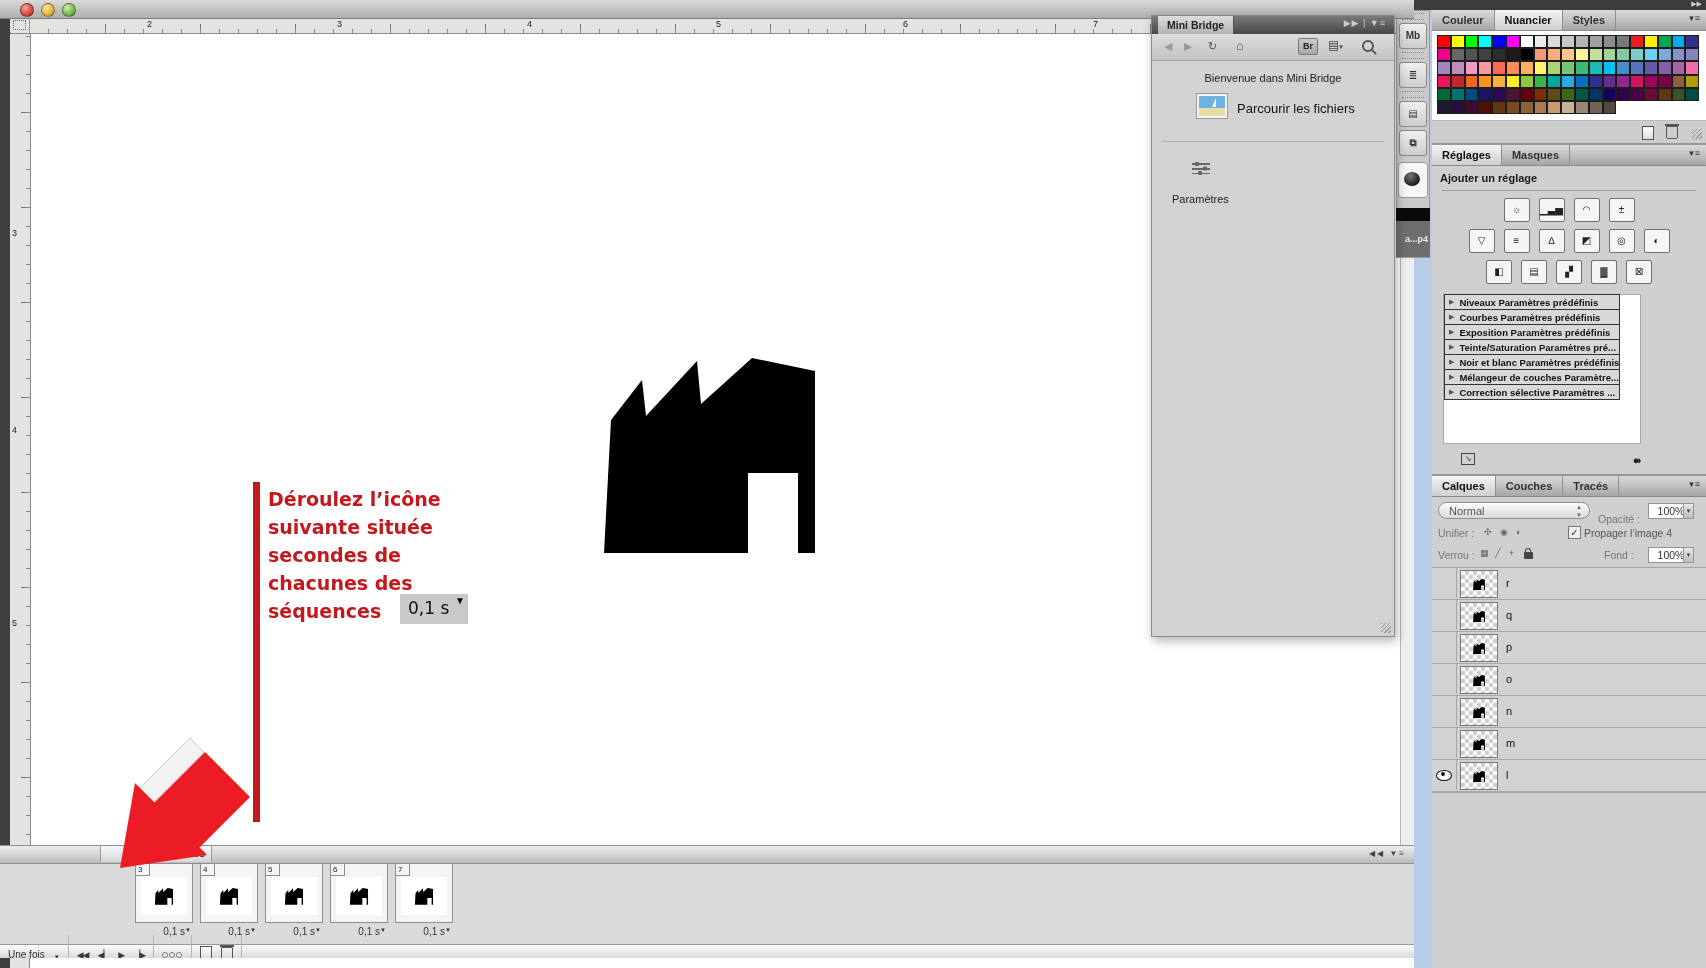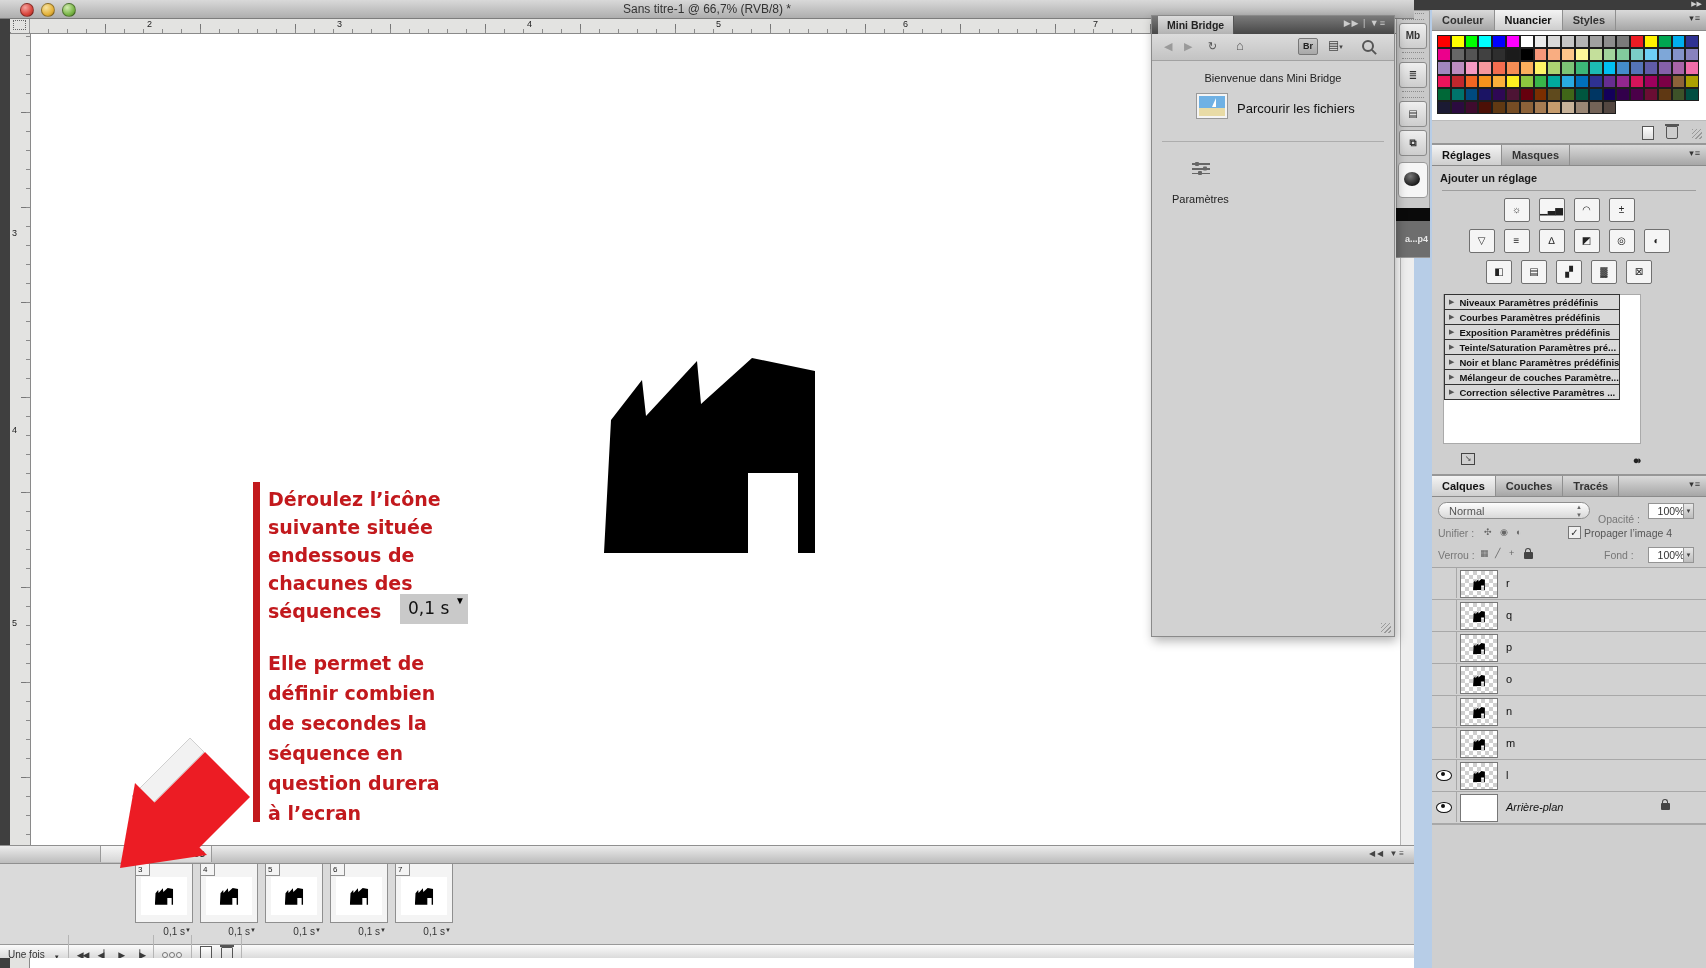--- a/index.html
+++ b/index.html
@@ -216,21 +216,20 @@
     <path d="M2 195 L9 62 L40 22 L44 58 L95 3 L99 46 L150 0 L213 13 L213 195 L196 195 L196 115 L146 115 L146 195 Z"></path>
   </symbol>
 </svg>
 
 <div id="app">
 
   <div class="titlebar">
     <span class="tl red"></span>
     <span class="tl yel"></span>
     <span class="tl grn"></span>
-    <div class="ttext">Sans titre-1 @ 66,7% (RVB/8) *</div>
   </div>
 
   <div class="darkstrip"></div>
   <div class="canvas"></div>
   <div class="vscroll"></div>
   <div class="bluestrip"></div>
   <div class="hruler">
 
   <span class="rnum">2</span>
       <span class="rnum">3</span>
@@ -249,37 +248,28 @@
   <div class="corner"></div>
 
   <svg class="factory" width="215" height="197">
     <use href="#factory" fill="#000"></use>
   </svg>
   <div class="redbar" style="color: rgb(194, 25, 29); background: rgb(194, 25, 29);"></div>
   <div class="redpara p1" style="color: rgb(194, 25, 29);">
 
   <div class="rline">Déroulez l’icône</div>
       <div class="rline">suivante située</div>
-      <div class="rline">endessous de</div>
+      <div class="rline">secondes de</div>
       <div class="rline">chacunes des</div>
       <div class="rline">séquences</div>
     </div>
   <div class="badge">
     <span class="bt">0,1 s</span>
     <span class="tri">▼</span>
   </div>
-  <div class="redpara p2" style="color: rgb(194, 25, 29);">
-
-  <div class="rline">Elle permet de</div>
-      <div class="rline">définir combien</div>
-      <div class="rline">de secondes la</div>
-      <div class="rline">séquence en</div>
-      <div class="rline">question durera</div>
-      <div class="rline">à l’ecran</div>
-    </div>
 
   <div class="mb">
     <div class="mb-tabbar">
       <span class="mb-tab">Mini Bridge</span>
       <span class="mb-hicons">▶▶ | ▼≡</span>
     </div>
     <div class="mb-toolbar">
       <span class="nav" style="left:12px;color:#9a9a9a">◀</span>
       <span class="nav" style="left:32px;color:#9a9a9a">▶</span>
       <span class="nav" style="left:56px;color:#555">↻</span>
@@ -623,31 +613,20 @@
           </span>
           <span class="lthumb">
             <span class="checker"></span>
             <svg class="lfac" width="12" height="11" viewBox="0 0 215 197">
               <use href="#factory" fill="#000"></use>
             </svg>
           </span>
           <span class="lname">l</span>
 
         </div>
-        <div class="lrow">
-          <span class="leye">
-            <span class="eye"></span>
-          </span>
-          <span class="lthumb">
-            
-            
-          </span>
-          <span class="lname italic">Arrière-plan</span>
-          <span class="llock"><span class="lock"></span></span>
-        </div>
       </div>
     <div class="laytail"></div>
   </div>
 
   <div class="anim">
     <div class="anim-tabs">
       <span class="anim-tab">mesures</span>
       <span class="anim-hic">◀◀&nbsp;▼≡</span>
     </div>
     <div class="frames">

